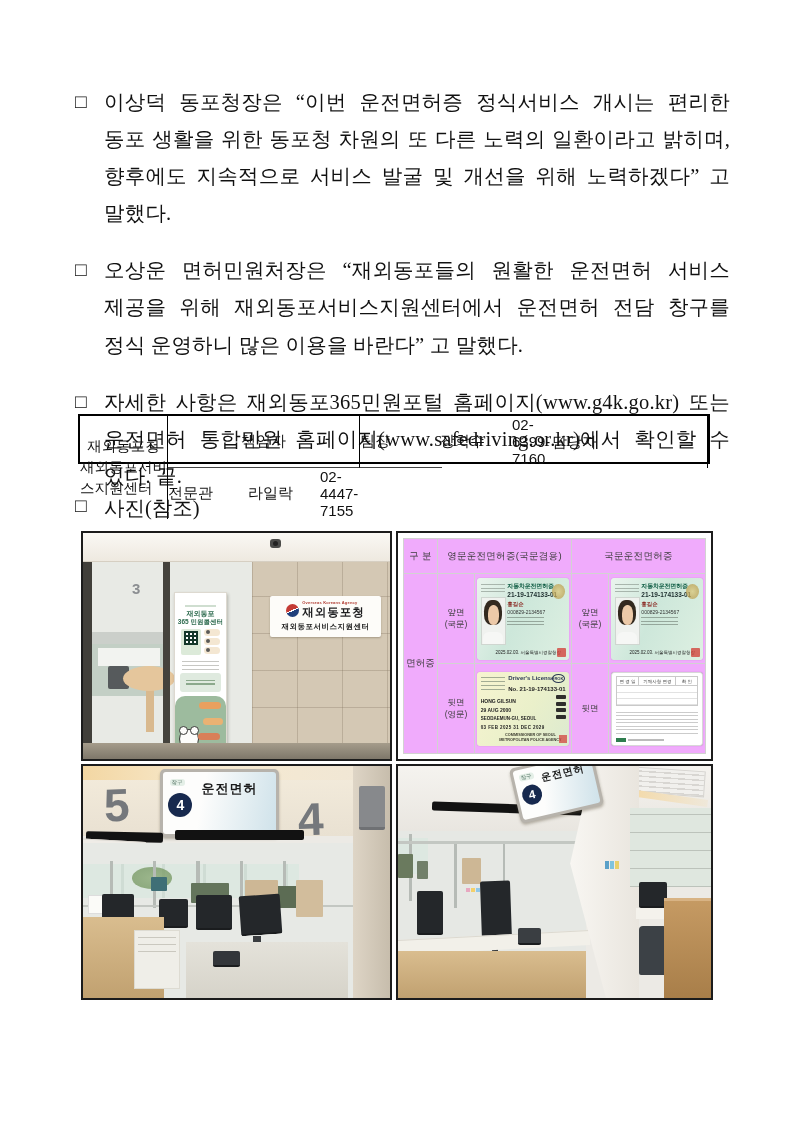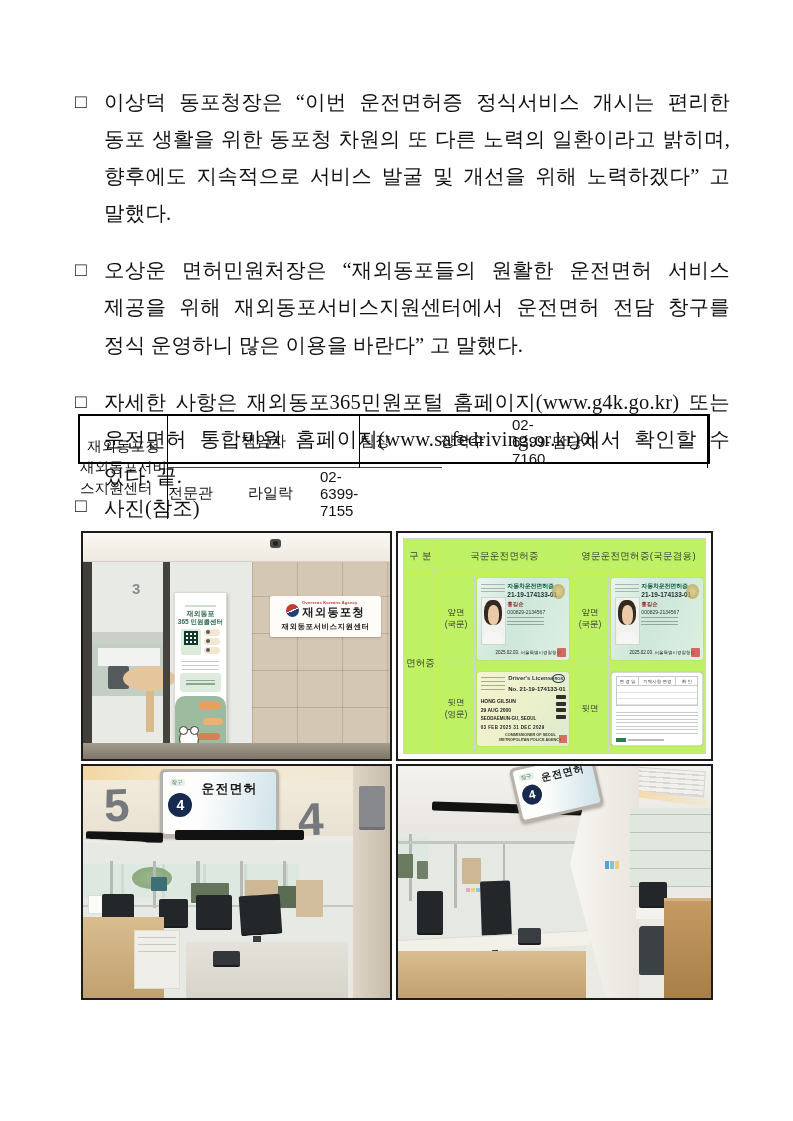--- a/index.html
+++ b/index.html
@@ -90,21 +90,21 @@
   .p1-mpill.a { right:10%; top:12%; width:22px; height:7px; background:#e9a05f; }
   .p1-mpill.b { right:6%; top:42%; width:20px; height:7px; background:#eab273; }
   .p1-mpill.c { right:12%; top:70%; width:22px; height:7px; background:#d97f58; }
   .p1-floor { left:0; bottom:0; width:100%; height:7%; background:linear-gradient(#a59c8b,#7e776a); }
 
   
   .p2 { background:#fff; }
   .lic { position:absolute; inset:5px; display:grid; grid-template-columns:33px 36px 1fr 36px 1fr;
          grid-template-rows:34px 1fr 1fr; gap:1px; background:#d2d2d2; border:1px solid #d2d2d2;
          color:#3c3c3c; }
-  .lc { background:#bef264; display:flex; align-items:center; justify-content:center; flex-direction:column; text-align:center; }
+  .lc { background:#f0abfc; display:flex; align-items:center; justify-content:center; flex-direction:column; text-align:center; }
   .lc.hdr { font-size:9.5px; letter-spacing:.3px; }
   .lc.sub { font-size:8.5px; line-height:1.35; }
   .lc.rowlabel { font-size:9.5px; }
   .span2 { grid-column:span 2; }
   .card { position:relative; border-radius:3px; overflow:hidden; box-shadow:0 0 1px rgba(0,0,0,.3); }
   .card-front { width:92px; height:82px; background:linear-gradient(115deg,#eaf4ed,#cde7da 45%,#def0e2); }
   .cf-bars { position:absolute; left:4%; top:5%; width:26%; height:10px;
              background:repeating-linear-gradient(0deg,#9aa79e 0 1px,transparent 1px 3.5px); opacity:.8; }
   .cf-title { position:absolute; left:33%; top:6%; font-size:6px; font-weight:bold; color:#156048; letter-spacing:-.2px; }
   .cf-num { position:absolute; left:33%; top:17%; font-size:6.5px; font-weight:bold; color:#233; }
@@ -233,21 +233,21 @@
     <div class="cell c-role1">책임자</div>
     <div class="c-val c-val1">
       <span>팀장</span>
       <span>장학수</span>
       <span>02-6399-7160</span>
     </div>
     <div class="cell c-role2">담당자</div>
     <div class="c-val">
       <span>전문관</span>
       <span>라일락</span>
-      <span>02-6399-7155</span>
+      <span>02-4447-7155</span>
     </div>
   </div>
 
   <div class="pheading">
     <span class="bullet">□</span>
     <span>사진(참조)</span>
   </div>
 
   <div class="pgrid">
 
@@ -307,22 +307,22 @@
           <span class="p1-mpill b"></span>
           <span class="p1-mpill c"></span>
         </div>
       </div>
       <div class="abs p1-floor"></div>
     </div>
 
     <div class="photo p2">
       <div class="lic">
         <div class="lc hdr">구 분</div>
+        <div class="lc hdr span2">영문운전면허증(국문겸용)</div>
         <div class="lc hdr span2">국문운전면허증</div>
-        <div class="lc hdr span2">영문운전면허증(국문겸용)</div>
 
         <div class="lc rowlabel" style="grid-row:2/4;">면허증</div>
 
         <div class="lc sub">
           <span>앞면</span>
           <span>(국문)</span>
         </div>
         <div class="lc">
           <div class="card card-front">
             <span class="cf-bars"></span>

